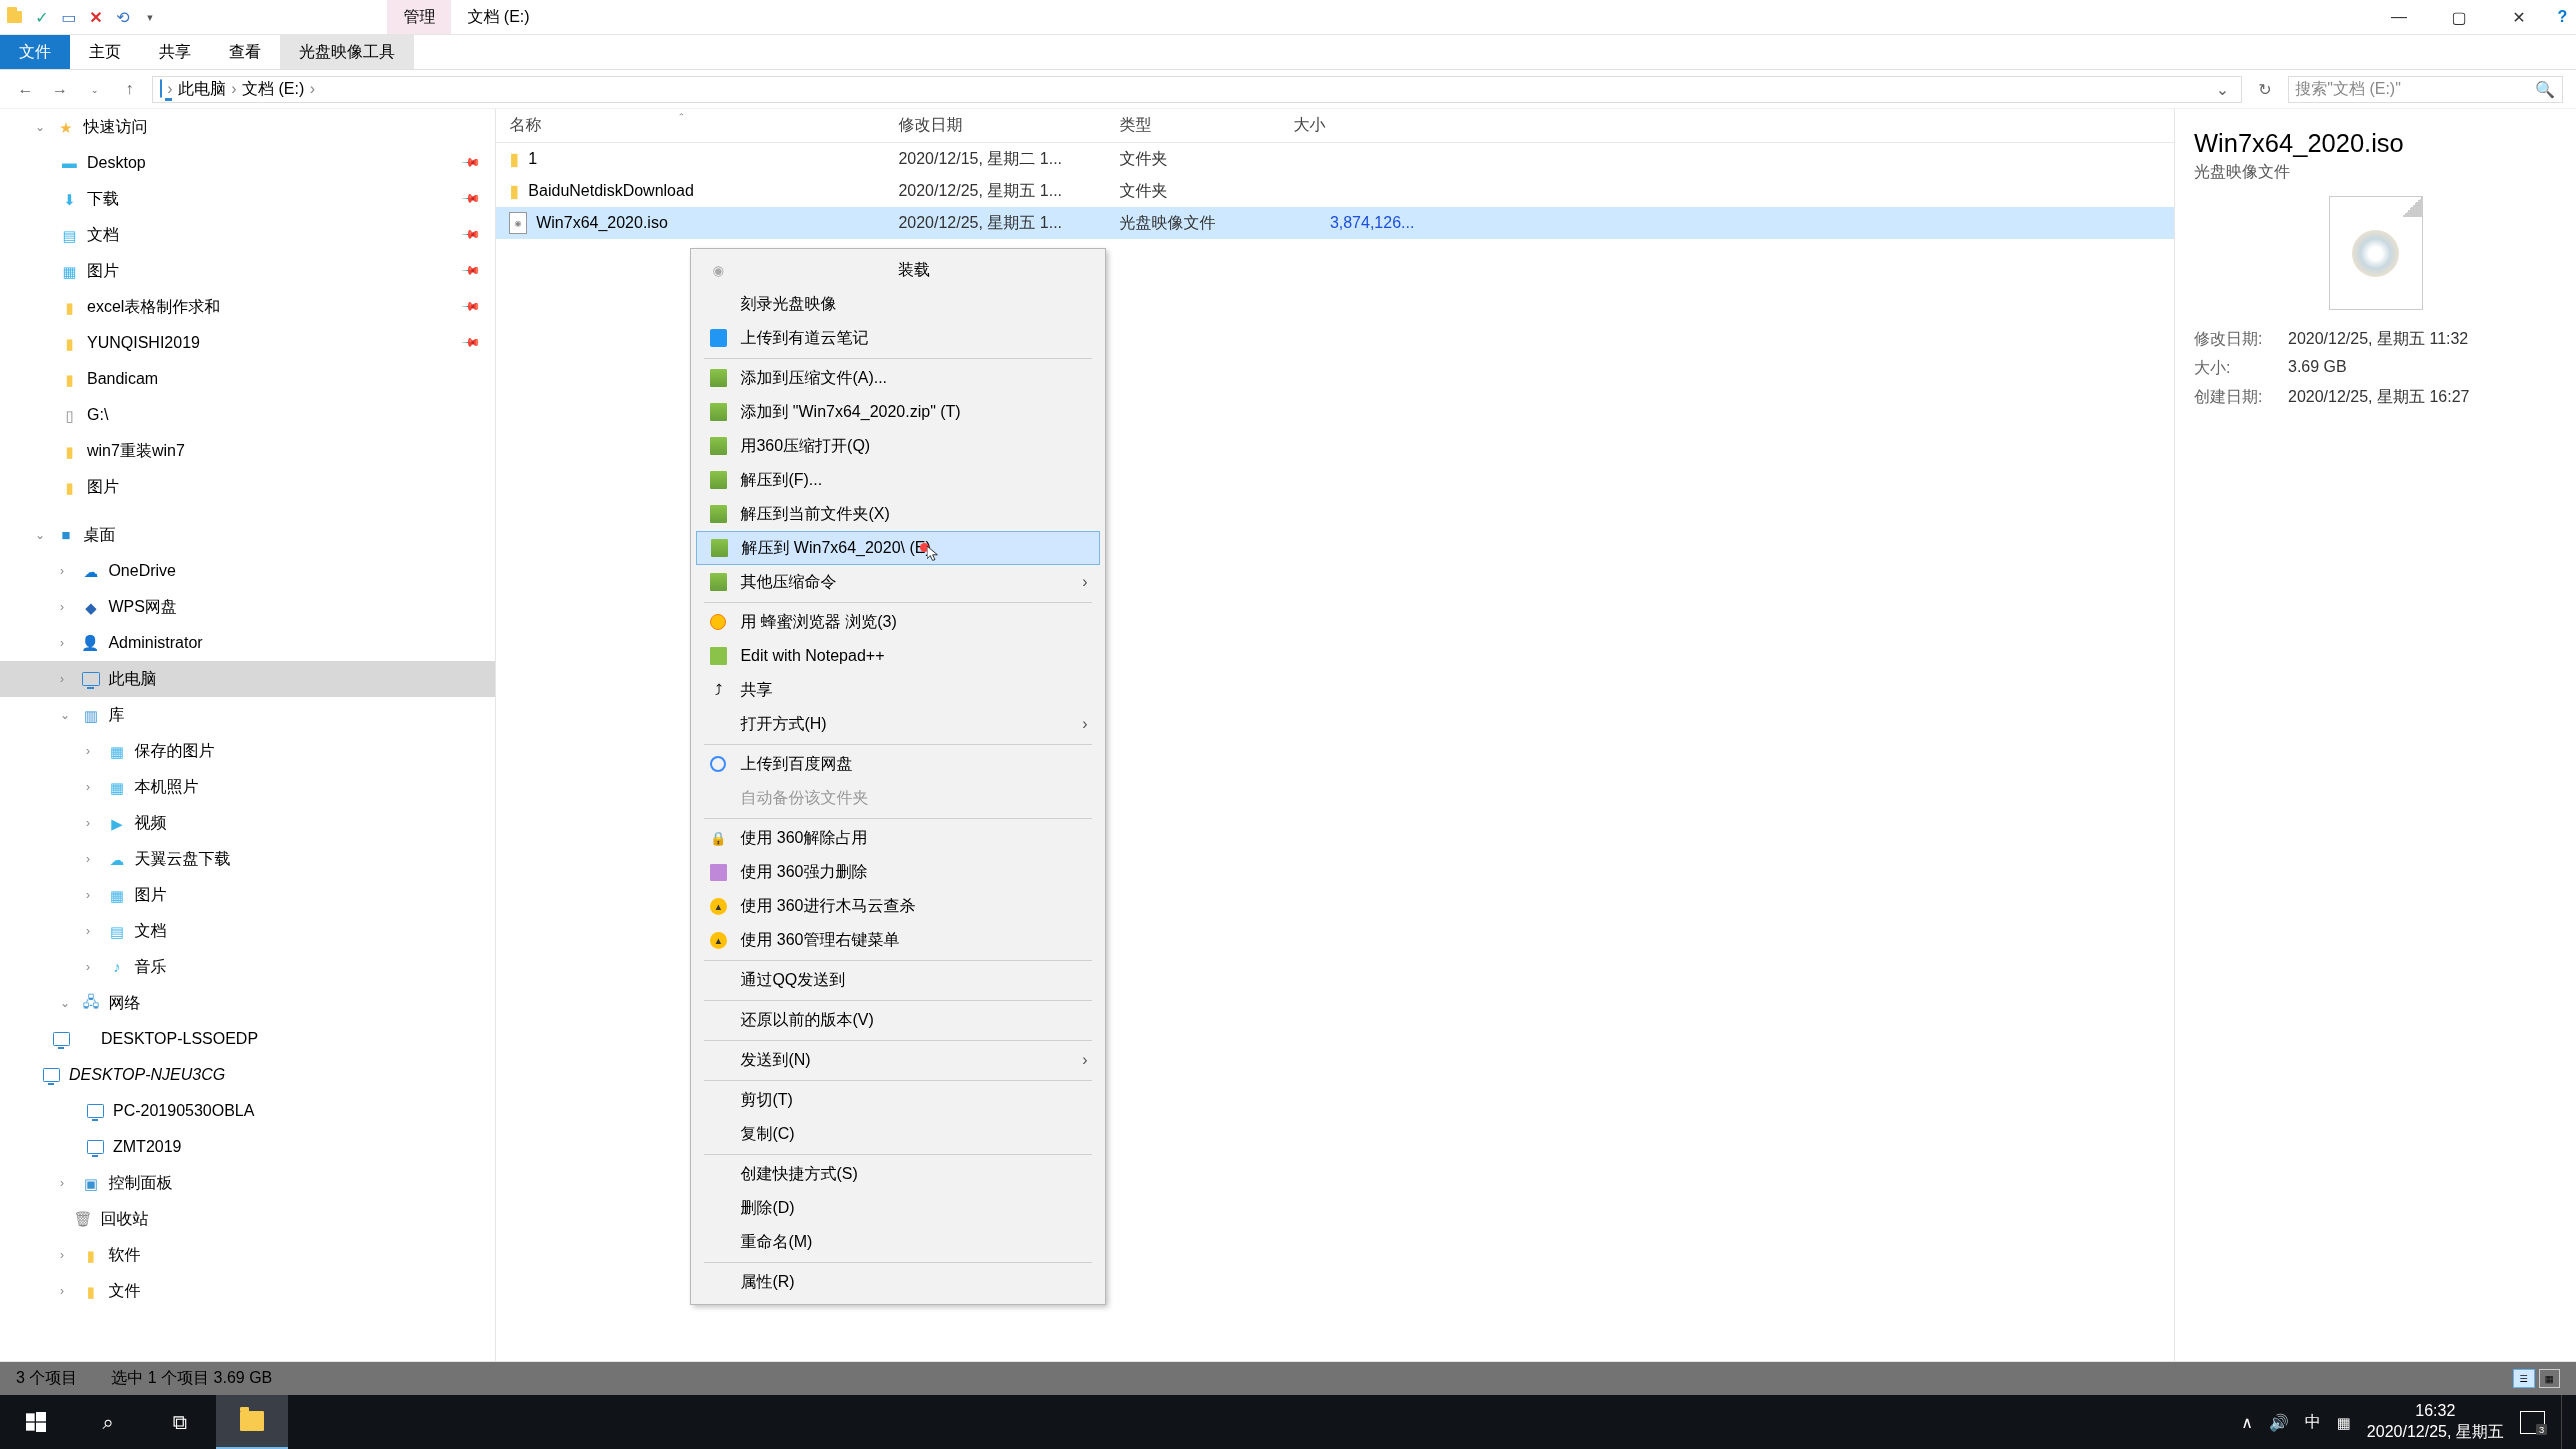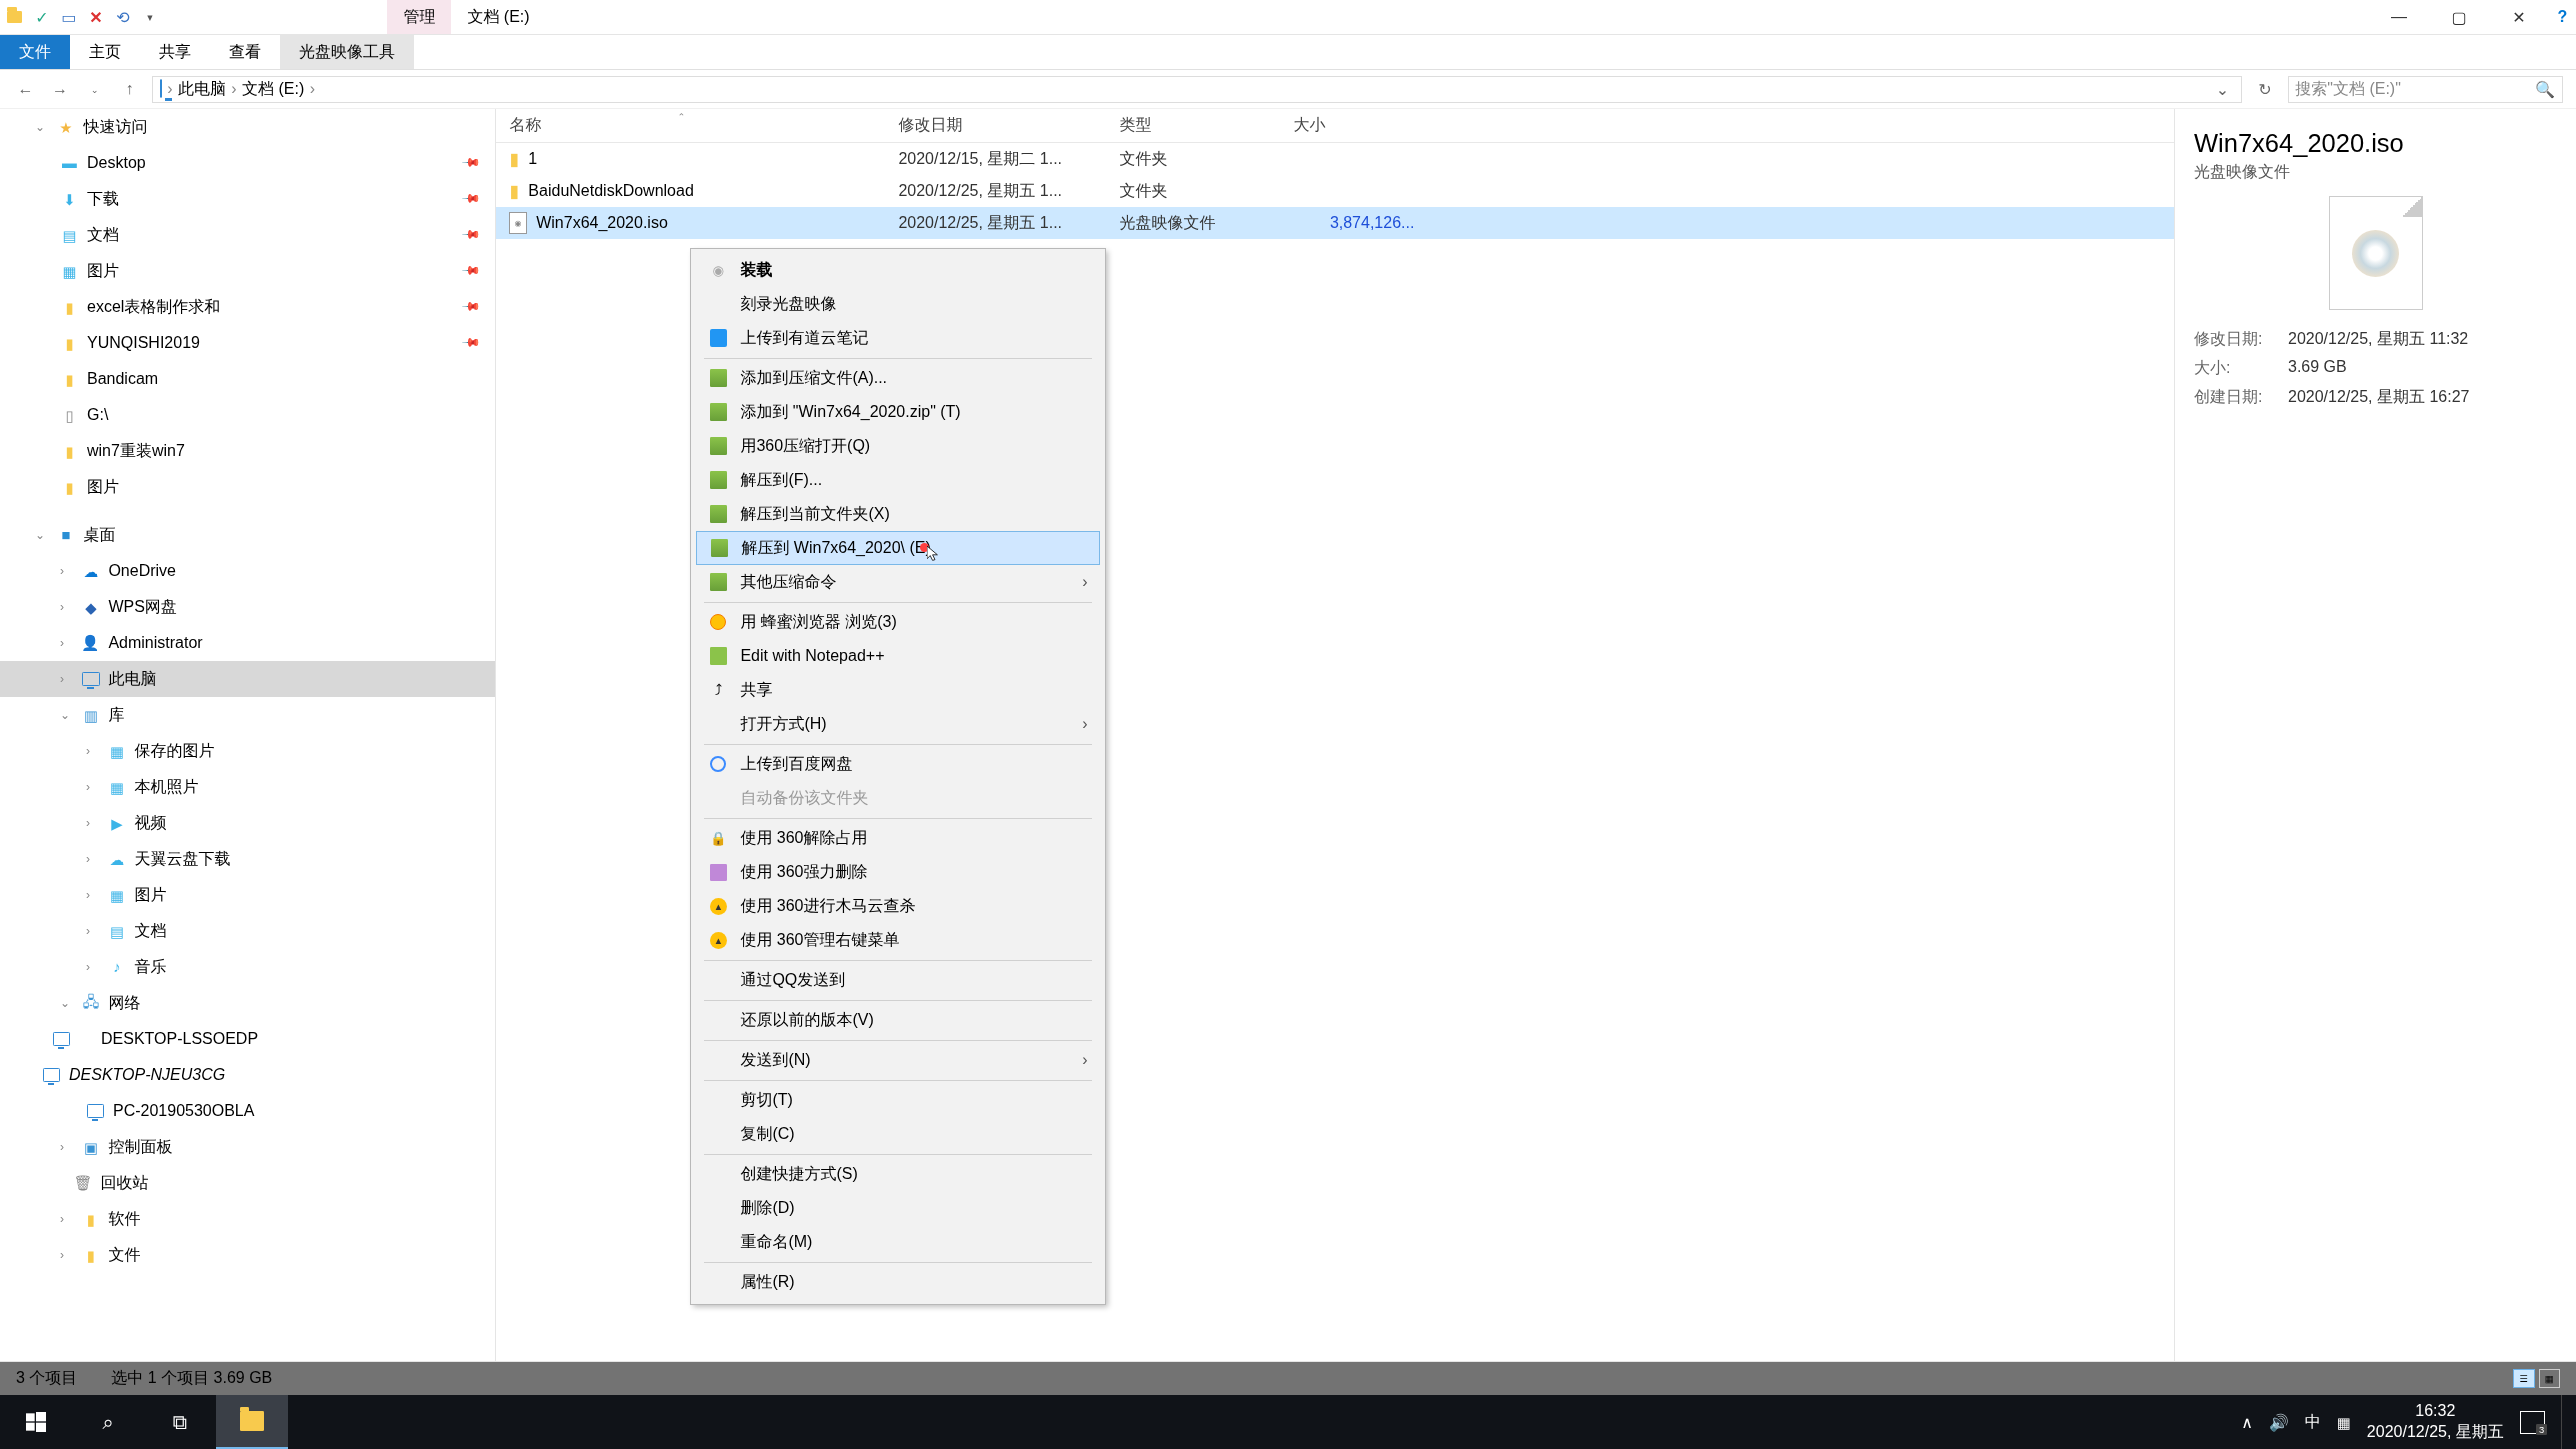--- a/index.html
+++ b/index.html
@@ -300,20 +300,26 @@
         <span class="nicon">
           <span class="pc-icon-box"></span>
         </span>
         <span>DESKTOP-NJEU3CG</span>
       </div>
     <div class="nav-item" style="padding-left:86px;">
         <span class="nicon">
           <span class="pc-icon-box"></span>
         </span>
         <span>PC-20190530OBLA</span>
+      </div>
+    <div class="nav-item" style="padding-left:86px;">
+        <span class="nicon">
+          <span class="pc-icon-box"></span>
+        </span>
+        <span>ZMT2019</span>
       </div>
     <div class="nav-item indent2">
         <span class="chevron">›</span>
         <span class="nicon" style="color:#3a94d4;">▣</span>
         <span>控制面板</span>
       </div>
     <div class="nav-item indent2">
         <span class="nicon" style="color:#888;margin-left:13.4px;">🗑</span>
         <span>回收站</span>
       </div>
@@ -393,21 +399,21 @@
   <span>选中 1 个项目  3.69 GB</span>
   <div class="status-view-btns">
     <div class="view-btn active">☰</div>
     <div class="view-btn">▦</div>
   </div>
 </div>
 
 <div class="context-menu">
   <div class="cm-item">
       <span class="cm-icon" style="color:#aaa;">◉</span>
-      <span class="cm-text" style="font-weight:bold;">装载</span>
+      <span class="cm-text" style="font-weight:normal;text-align:center;">装载</span>
     </div>
   <div class="cm-item">
       <span class="cm-icon"></span>
       <span class="cm-text">刻录光盘映像</span>
     </div>
   <div class="cm-item">
       <span class="cm-icon">
         <span class="cm-icon-blue"></span>
       </span>
       <span class="cm-text">上传到有道云笔记</span>

